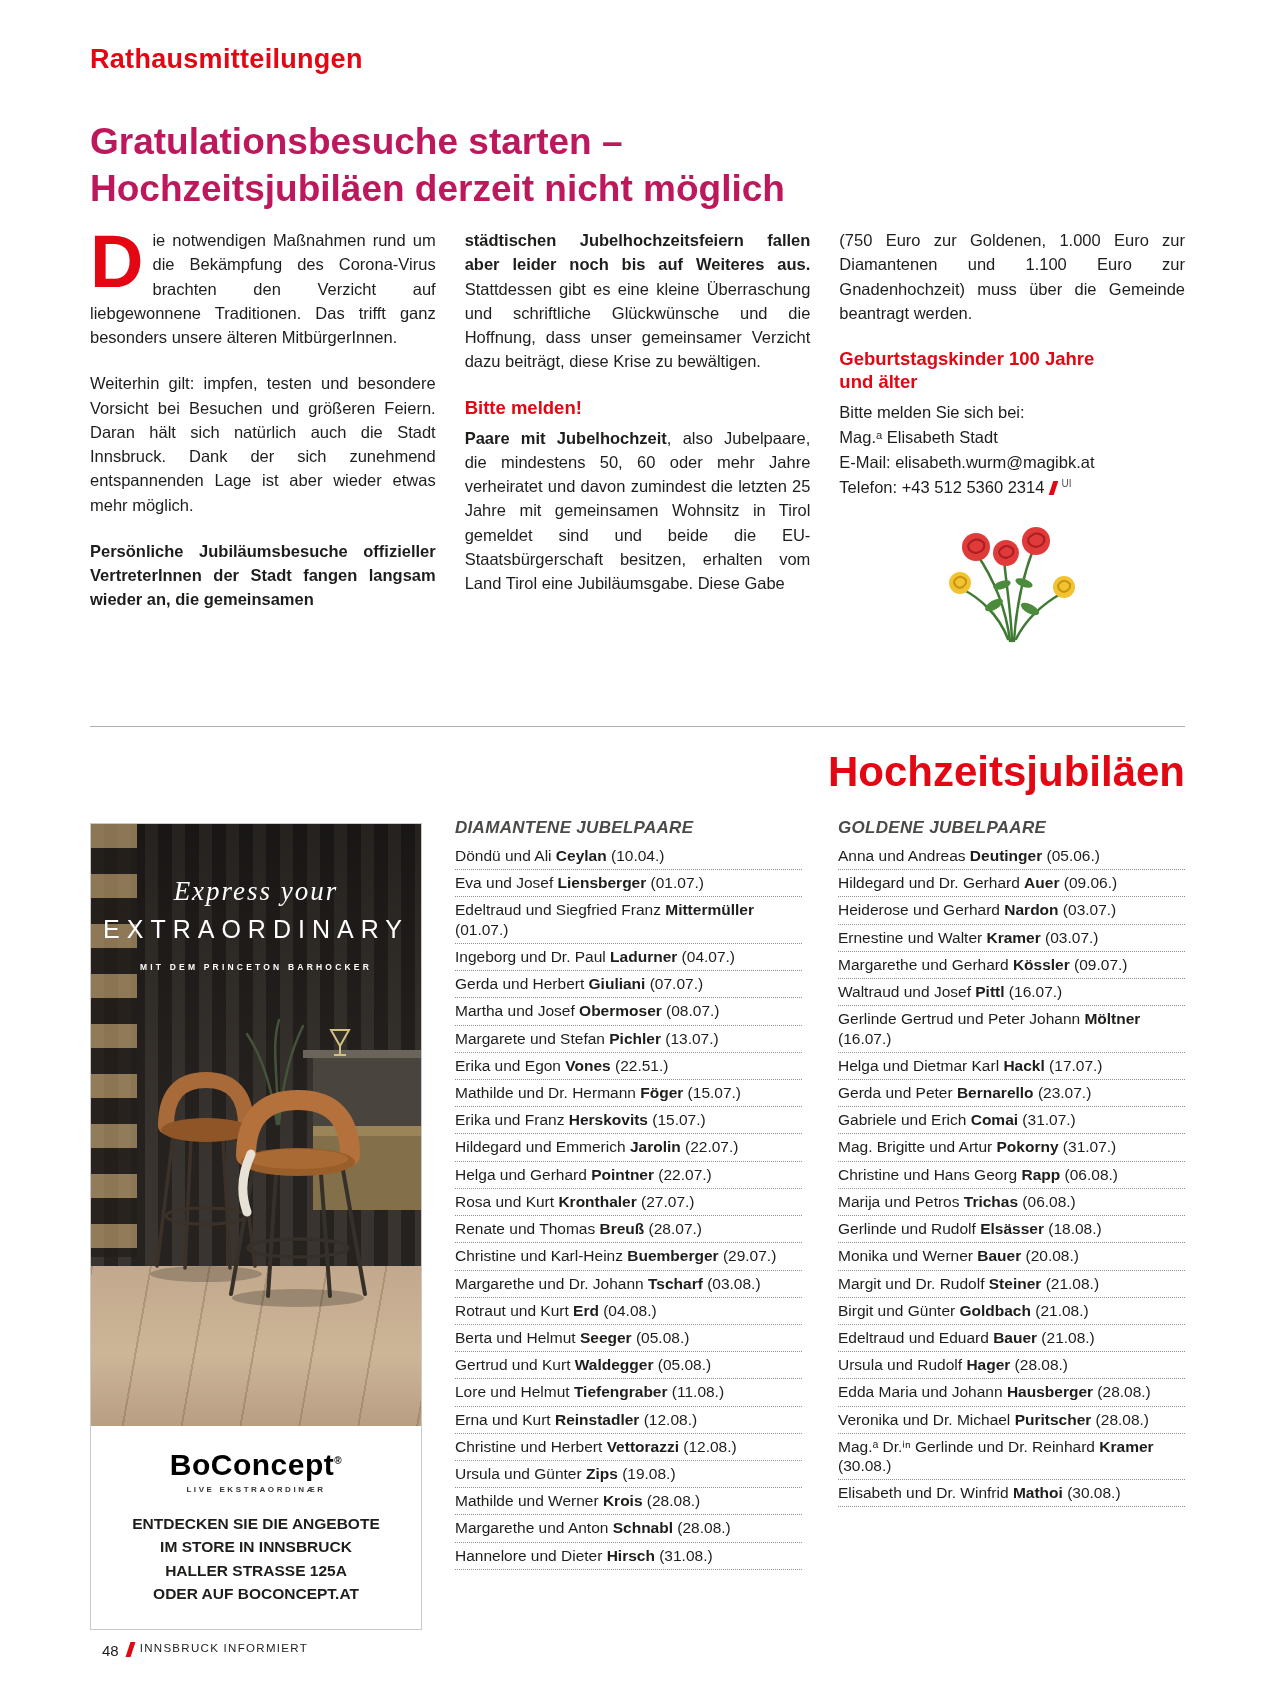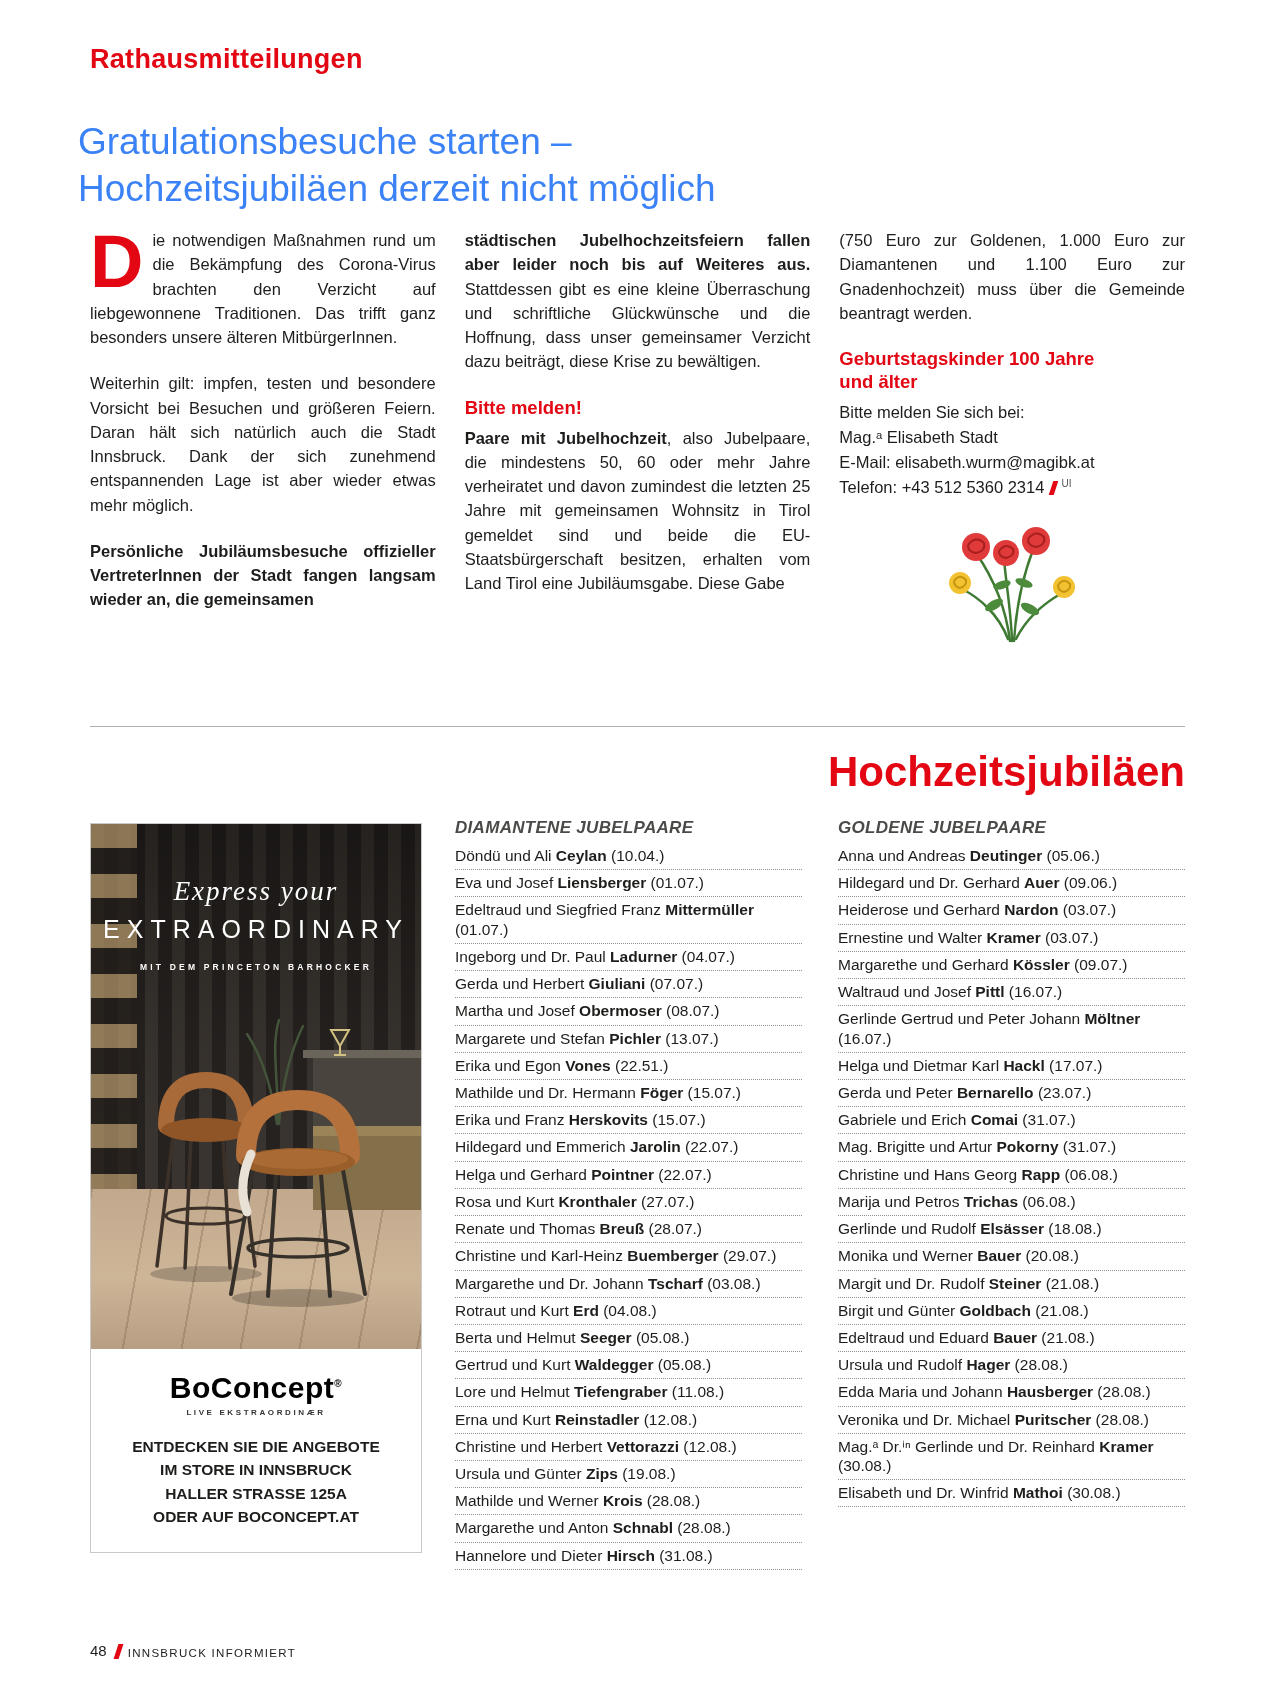--- a/index.html
+++ b/index.html
@@ -8,22 +8,22 @@
     position:relative; width:1270px; height:1689px; background:#ffffff;
     margin:0 auto; overflow:hidden;
     font-family:"Liberation Sans", sans-serif; color:#1d1d1b;
   }
 
   .kicker {
     position:absolute; top:44px; left:90px;
     font-size:27px; font-weight:bold; color:#e30613; letter-spacing:.3px;
   }
   .title {
-    position:absolute; top:118px; left:78px; right:85px;
-    font-size:37px; line-height:1.28; font-weight:normal; color:#3b82f6;
+    position:absolute; top:118px; left:90px; right:85px;
+    font-size:37px; line-height:1.28; font-weight:bold; color:#be185d;
   }
 
   .columns {
     position:absolute; top:228px; left:90px; right:85px;
     display:flex; gap:29px;
   }
   .col { flex:1 1 0; }
   .col p {
     font-size:16.5px; line-height:1.47; text-align:justify;
     margin-bottom:22px; hyphens:auto;
@@ -54,21 +54,21 @@
   }
 
   .bottom { position:absolute; top:748px; left:90px; right:85px; height:800px; }
 
   
   .ad {
     position:absolute; left:0; top:75px; width:332px;
     border:1px solid #c9c9c9; background:#fff;
   }
   .ad-image {
-    position:relative; width:100%; height:525px; overflow:hidden;
+    position:relative; width:100%; height:602px; overflow:hidden;
     background:
       linear-gradient(180deg, rgba(0,0,0,.35) 0%, rgba(0,0,0,.08) 40%, rgba(0,0,0,0) 60%),
       repeating-linear-gradient(90deg, #39342f 0 13px, #262220 13px 27px);
   }
   .ad-shelf {
     position:absolute; left:0; top:0; width:46px; height:72%;
     background:repeating-linear-gradient(180deg,
       rgba(188,158,110,.85) 0 24px, rgba(35,30,26,.95) 24px 50px);
     opacity:.8; filter:blur(.6px);
   }
@@ -103,22 +103,22 @@
     font-size:17px; font-style:italic; font-weight:bold; color:#4a4a48;
     letter-spacing:.3px; margin-bottom:5px;
   }
   .jlist ul { list-style:none; }
   .jlist li {
     font-size:15.5px; line-height:1.24; padding:3px 0 4px;
     border-bottom:1px dotted #8f8f8f;
   }
 
   .footer {
-    position:absolute; top:1642px; left:90px;
-    display:flex; align-items:flex-end; font-size:15px;
+    position:absolute; top:1642px; left:102px;
+    display:flex; align-items:flex-start; font-size:15px;
   }
   .footer .rslash { height:15px; margin:0 7px 0 9px; }
   .footer-mag { font-size:11.5px; letter-spacing:1.3px; color:#222; font-weight:500; }
 </style>
 </head>
 <body>
 
 <div class="page">
 
   <div class="kicker">Rathausmitteilungen</div>

